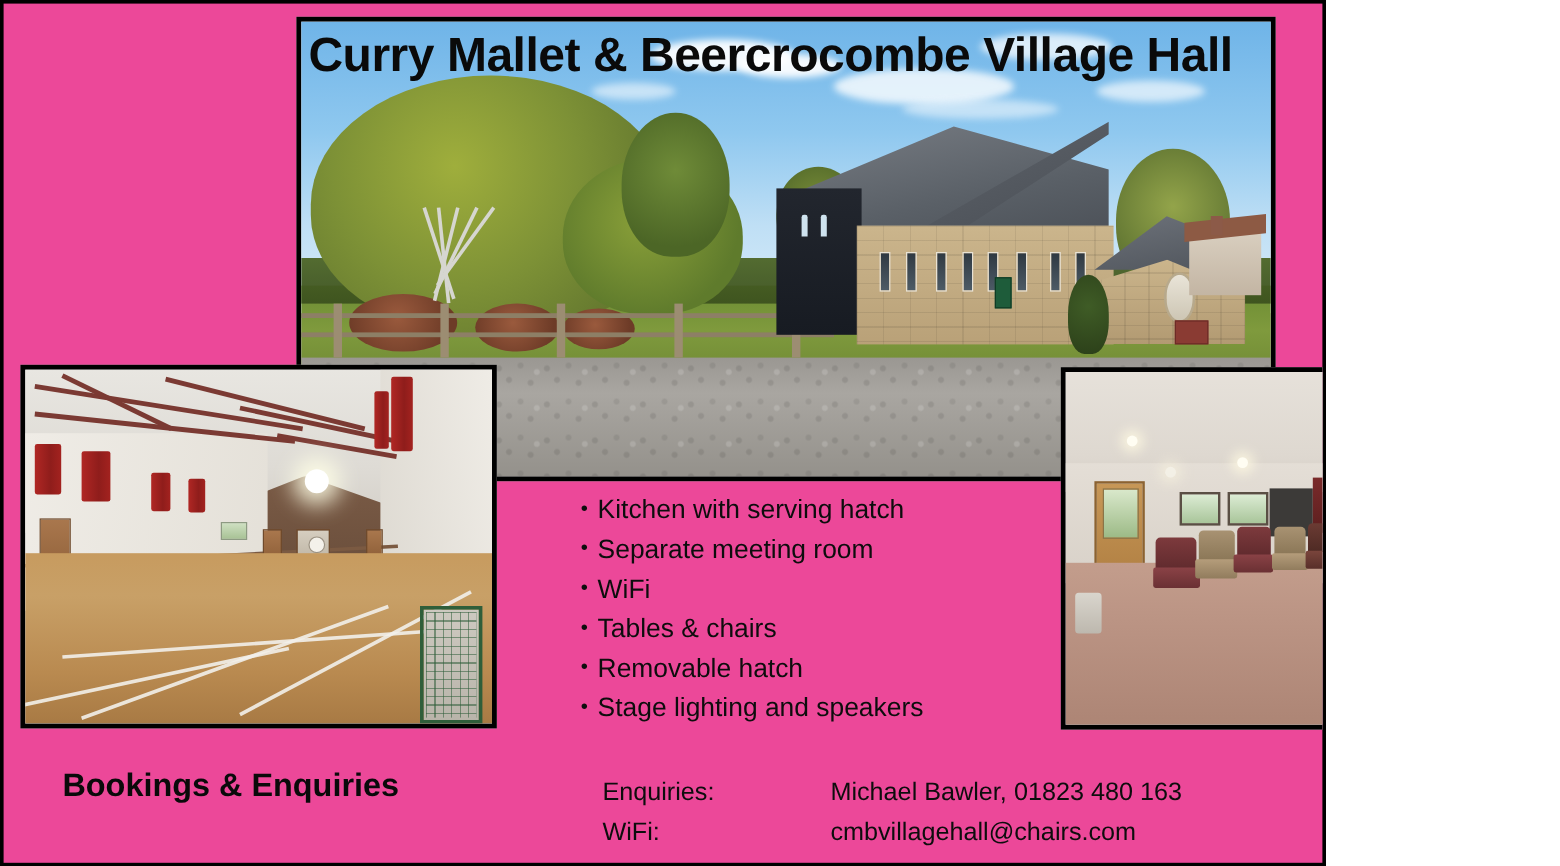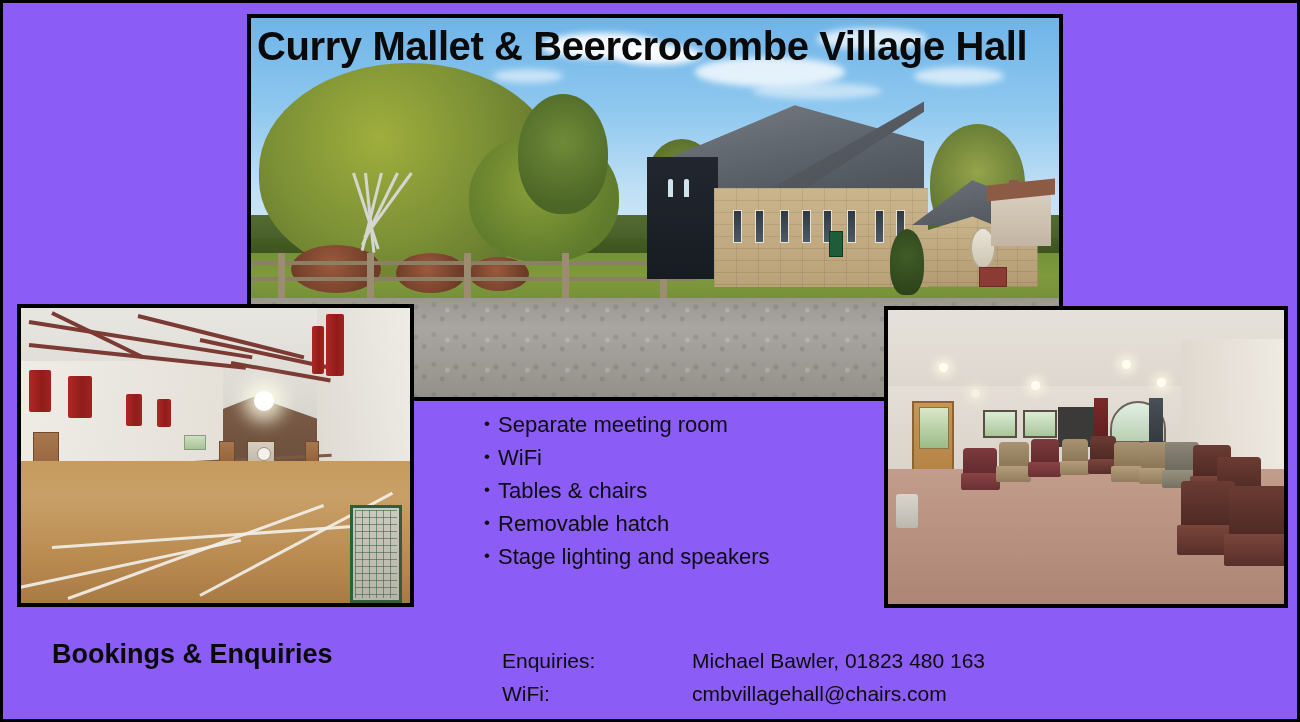--- a/index.html
+++ b/index.html
@@ -7,23 +7,23 @@
 
   html, body {
     width: 1300px;
     height: 722px;
     background: #ffffff;
     font-family: "Liberation Sans", sans-serif;
   }
 
   #poster {
     position: relative;
-    width: 1300px;
+    width: 1105px;
     height: 722px;
-    background: #8b5cf6;
+    background: #ec4899;
     border: 3px solid #000000;
     overflow: hidden;
   }
 
   
   .photo {
     position: absolute;
     border: 4px solid #000000;
     overflow: hidden;
     background: #cfcfcf;
@@ -680,20 +680,21 @@
         </div>
       <div class="chair ch-brn" style="left:86%; top:60%;  width:58px; height:80px;">
           <div class="back"></div>
           <div class="seat"></div>
         </div>
     </div>
   </div>
 
   <div id="features">
     <ul>
+      <li>Kitchen with serving hatch</li>
       <li>Separate meeting room</li>
       <li>WiFi</li>
       <li>Tables &amp; chairs</li>
       <li>Removable hatch</li>
       <li>Stage lighting and speakers</li>
     </ul>
   </div>
 
   <div id="bookings-heading">Bookings &amp; Enquiries</div>
 

